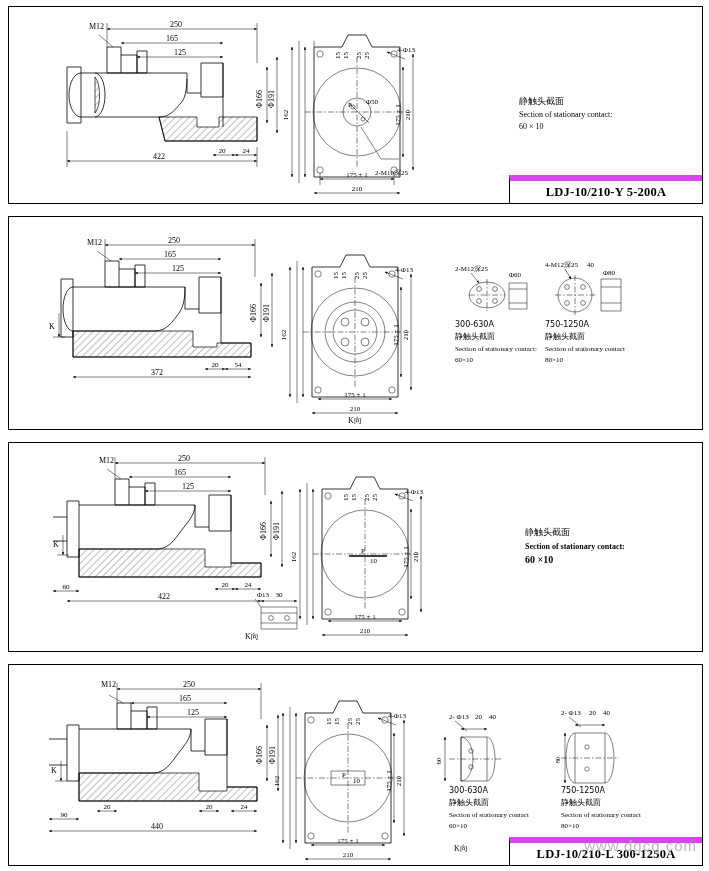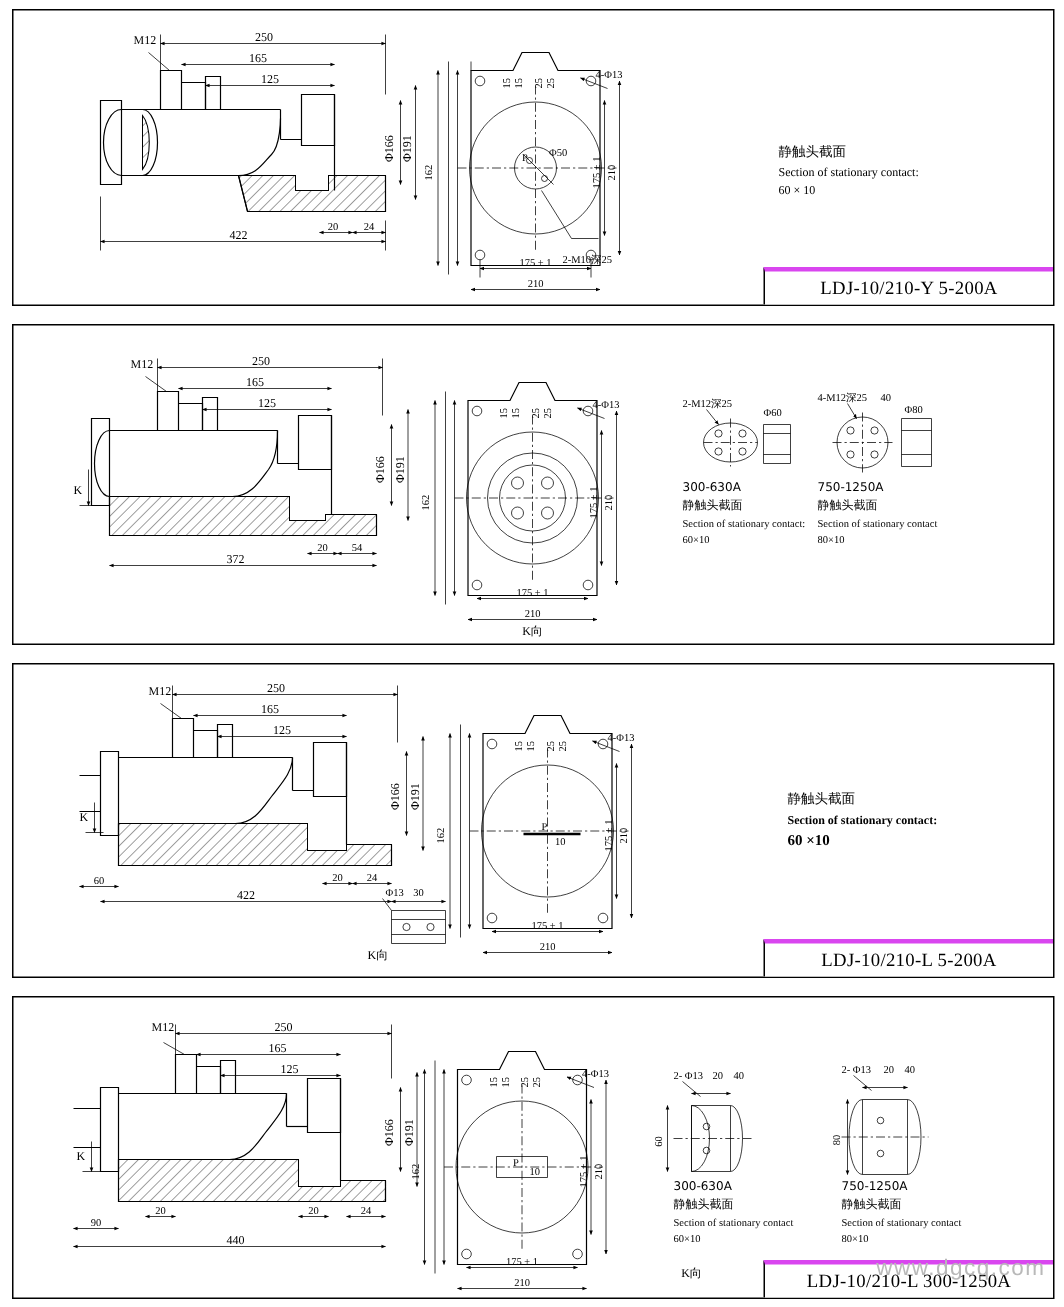--- a/index.html
+++ b/index.html
@@ -3,22 +3,22 @@
 <meta charset="utf-8">
 <style>
   html,body{margin:0;padding:0;background:#ffffff;}
   body{width:709px;height:871px;font-family:"Liberation Serif",serif;color:#000;}
   .sheet{position:relative;width:709px;height:871px;overflow:hidden;}
   .panel{position:absolute;left:8px;width:693px;border:1px solid #000;background:#fff;}
   .p1{top:6px;height:196px;}
   .p2{top:216px;height:212px;}
   .p3{top:442px;height:208px;}
   .p4{top:664px;height:200px;}
-  .cap{position:absolute;right:0;bottom:0;height:22px;min-width:176px;border-left:1px solid #000;border-top:3px solid #d946ef;
-       font-weight:normal;font-size:12.5px;display:flex;align-items:center;justify-content:center;padding:0 8px;background:#fff;letter-spacing:.2px;}
+  .cap{position:absolute;right:0;bottom:0;height:22px;min-width:176px;border-left:1px solid #000;border-top:6px solid #d946ef;
+       font-weight:bold;font-size:12.5px;display:flex;align-items:center;justify-content:center;padding:0 8px;background:#fff;letter-spacing:.2px;}
   .svgwrap{position:absolute;inset:0;}
   svg{display:block;}
   text{font-family:"Liberation Serif",serif;font-size:8.5px;fill:#000;}
   .t7{font-size:7px;}
   .t8{font-size:8px;}
   .t10{font-size:10px;}
   .bold{font-weight:bold;}
   .cn{font-family:"DejaVu Sans",sans-serif;font-size:9px;}
   .cn8{font-family:"DejaVu Sans",sans-serif;font-size:8px;}
   line,path,circle,rect,polyline,polygon{vector-effect:non-scaling-stroke;}
@@ -360,21 +360,20 @@
         <text class="t7" x="339" y="58" transform="rotate(-90 339,58)">15</text>
         <text class="t7" x="347" y="58" transform="rotate(-90 347,58)">15</text>
         <text class="t7" x="360" y="58" transform="rotate(-90 360,58)">25</text>
         <text class="t7" x="368" y="58" transform="rotate(-90 368,58)">25</text>
 
         <text class="cn" x="516" y="92">静触头截面</text>
         <text class="t8 bold" x="516" y="106">Section of stationary contact:</text>
         <text class="t10 bold" x="516" y="120">60 ×10</text>
       </svg>
     </div>
-    <div class="cap">LDJ-10/210-L    5-200A</div>
   </div>
 
   <div class="panel p4">
     <div class="svgwrap">
       <svg width="693" height="200" viewBox="0 0 693 200">
         <g class="ln">
           <rect x="58" y="60" width="12" height="56"></rect>
           <line x1="40" y1="74" x2="58" y2="74"></line>
           <line x1="40" y1="100" x2="58" y2="100"></line>
           <line x1="70" y1="64" x2="182" y2="64"></line>

